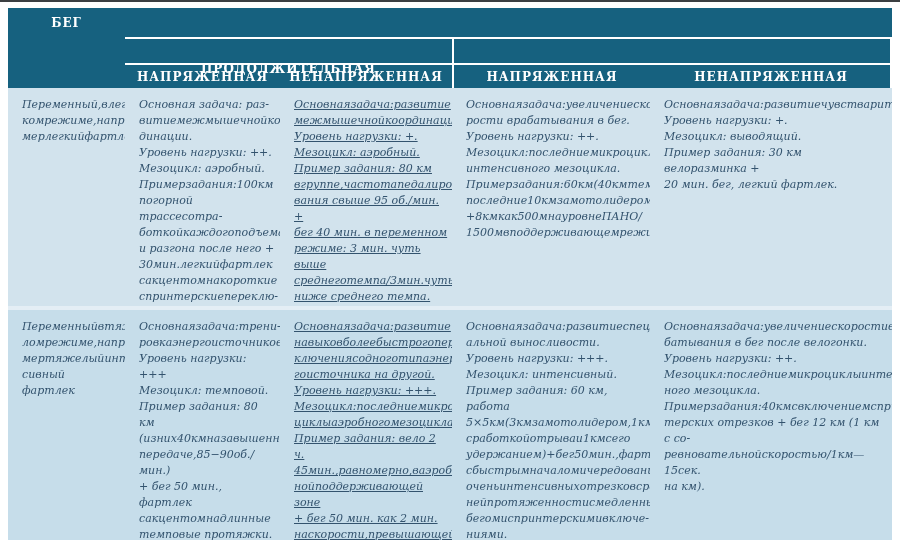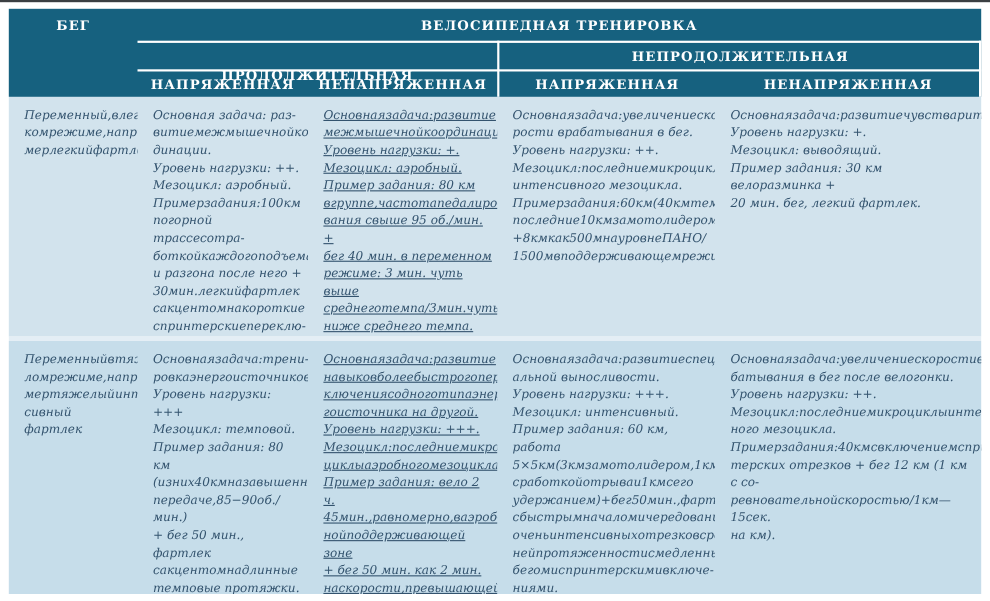--- a/index.html
+++ b/index.html
@@ -55,26 +55,24 @@
 </head>
 <body>
 
 <div class="page">
   <div class="top-rule"></div>
 
   <div class="sheet">
 
     <div class="thead">
       <div class="hcell h-run">БЕГ</div>
-      <div class="hcell h-bike">ВЕЛОСИПЕДНАЯ ТРЕНИРОВКА</div>
 
       <div class="hline hline-1"></div>
 
       <div class="hcell h-group-long">ПРОДОЛЖИТЕЛЬНАЯ</div>
-      <div class="hcell h-group-short">НЕПРОДОЛЖИТЕЛЬНАЯ</div>
 
       <div class="hline hline-2"></div>
       <div class="vline vline-mid"></div>
       <div class="vline vline-right"></div>
 
       <div class="hcell h-sub1">НАПРЯЖЕННАЯ</div>
       <div class="hcell h-sub2">НЕНАПРЯЖЕННАЯ</div>
       <div class="hcell h-sub3">НАПРЯЖЕННАЯ</div>
       <div class="hcell h-sub4">НЕНАПРЯЖЕННАЯ</div>
     </div>

